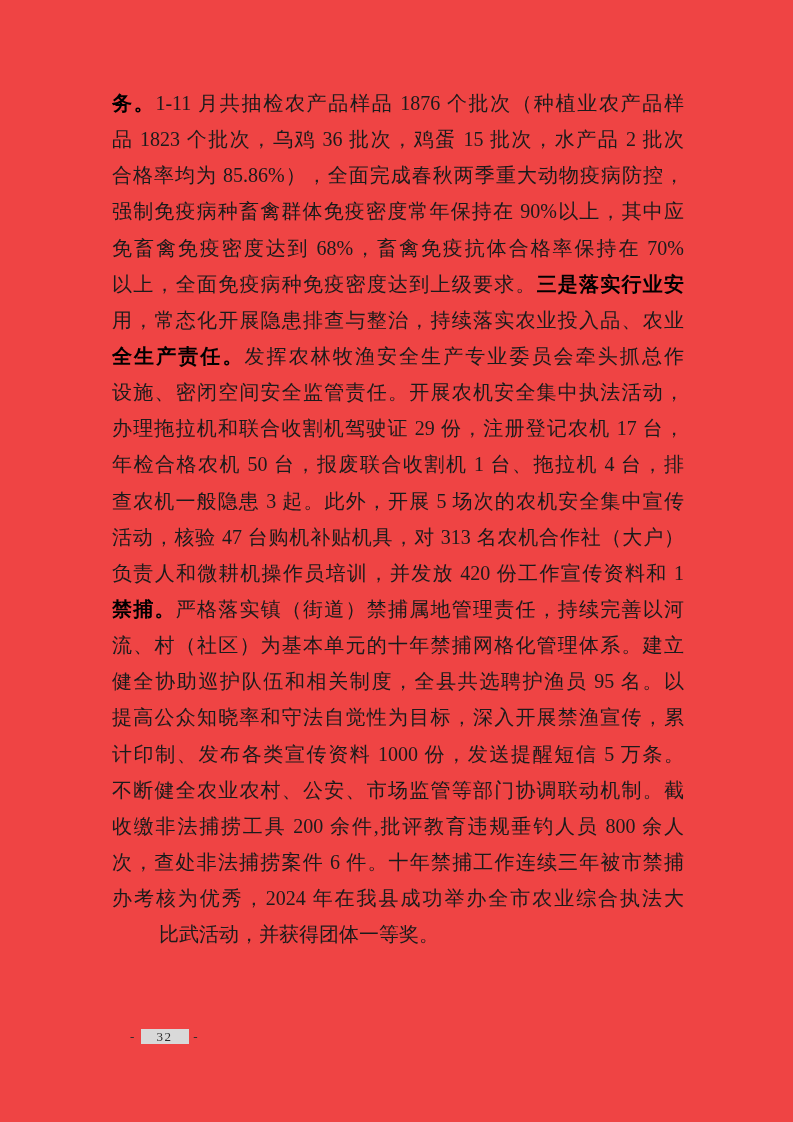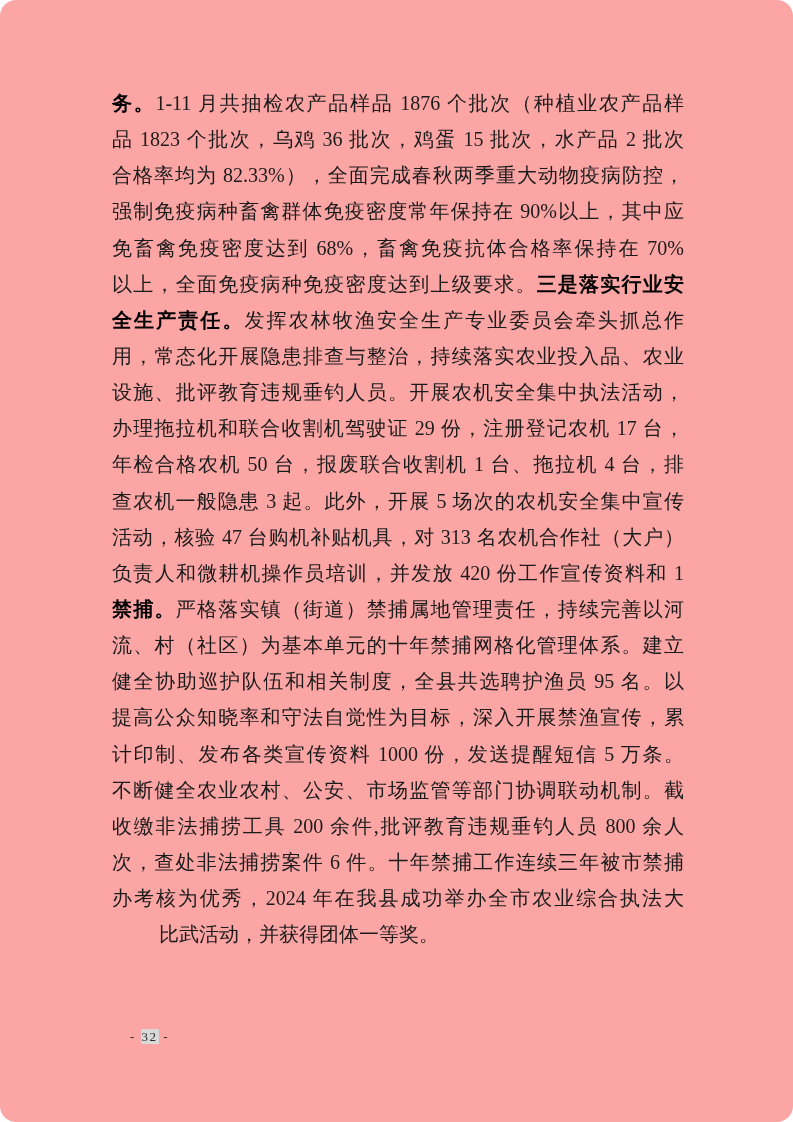--- a/index.html
+++ b/index.html
@@ -7,22 +7,21 @@
     width: 793px;
     height: 1122px;
     background: #ffffff;
     position: relative;
     overflow: hidden;
     font-family: "Liberation Serif", "DejaVu Serif", serif;
   }
   .page {
     position: absolute;
     inset: 0;
-    background: #fca5a5;
-    border-radius: 16px;
+    background: #ef4444;
   }
   .doc-body {
     position: absolute;
     left: 112px;
     top: 85px;
     width: 572px;
   }
   .line {
     font-size: 20px;
     line-height: 36.15px;
@@ -46,38 +45,38 @@
     position: absolute;
     left: 130px;
     top: 1028px;
     font-size: 13px;
     line-height: 18px;
     color: #2a2a2a;
     letter-spacing: 1.5px;
   }
   .pg-num {
     background: #d9d9d9;
-    padding: 0 1px;
+    padding: 0 16px;
   }
 </style>
 </head>
 <body>
 
 <div class="page">
 
   <div class="doc-body" id="doc-body">
       <div class="line"><span class="run bold">务。</span><span class="run">1-11 月共抽检农产品样品 1876 个批次（种植业农产品样</span></div>
       <div class="line"><span class="run">品 1823 个批次，乌鸡 36 批次，鸡蛋 15 批次，水产品 2 批次</span></div>
-      <div class="line"><span class="run">合格率均为 82.33%），全面完成春秋两季重大动物疫病防控，</span></div>
+      <div class="line"><span class="run">合格率均为 85.86%），全面完成春秋两季重大动物疫病防控，</span></div>
       <div class="line"><span class="run">强制免疫病种畜禽群体免疫密度常年保持在 90%以上，其中应</span></div>
       <div class="line"><span class="run">免畜禽免疫密度达到 68%，畜禽免疫抗体合格率保持在 70%</span></div>
       <div class="line"><span class="run">以上，全面免疫病种免疫密度达到上级要求。</span><span class="run bold">三是落实行业安</span></div>
+      <div class="line"><span class="run">用，常态化开展隐患排查与整治，持续落实农业投入品、农业</span></div>
       <div class="line"><span class="run bold">全生产责任。</span><span class="run">发挥农林牧渔安全生产专业委员会牵头抓总作</span></div>
-      <div class="line"><span class="run">用，常态化开展隐患排查与整治，持续落实农业投入品、农业</span></div>
-      <div class="line"><span class="run">设施、批评教育违规垂钓人员。开展农机安全集中执法活动，</span></div>
+      <div class="line"><span class="run">设施、密闭空间安全监管责任。开展农机安全集中执法活动，</span></div>
       <div class="line"><span class="run">办理拖拉机和联合收割机驾驶证 29 份，注册登记农机 17 台，</span></div>
       <div class="line"><span class="run">年检合格农机 50 台，报废联合收割机 1 台、拖拉机 4 台，排</span></div>
       <div class="line"><span class="run">查农机一般隐患 3 起。此外，开展 5 场次的农机安全集中宣传</span></div>
       <div class="line"><span class="run">活动，核验 47 台购机补贴机具，对 313 名农机合作社（大户）</span></div>
       <div class="line"><span class="run">负责人和微耕机操作员培训，并发放 420 份工作宣传资料和 1</span></div>
       <div class="line"><span class="run bold">禁捕。</span><span class="run">严格落实镇（街道）禁捕属地管理责任，持续完善以河</span></div>
       <div class="line"><span class="run">流、村（社区）为基本单元的十年禁捕网格化管理体系。建立</span></div>
       <div class="line"><span class="run">健全协助巡护队伍和相关制度，全县共选聘护渔员 95 名。以</span></div>
       <div class="line"><span class="run">提高公众知晓率和守法自觉性为目标，深入开展禁渔宣传，累</span></div>
       <div class="line"><span class="run">计印制、发布各类宣传资料 1000 份，发送提醒短信 5 万条。</span></div>

